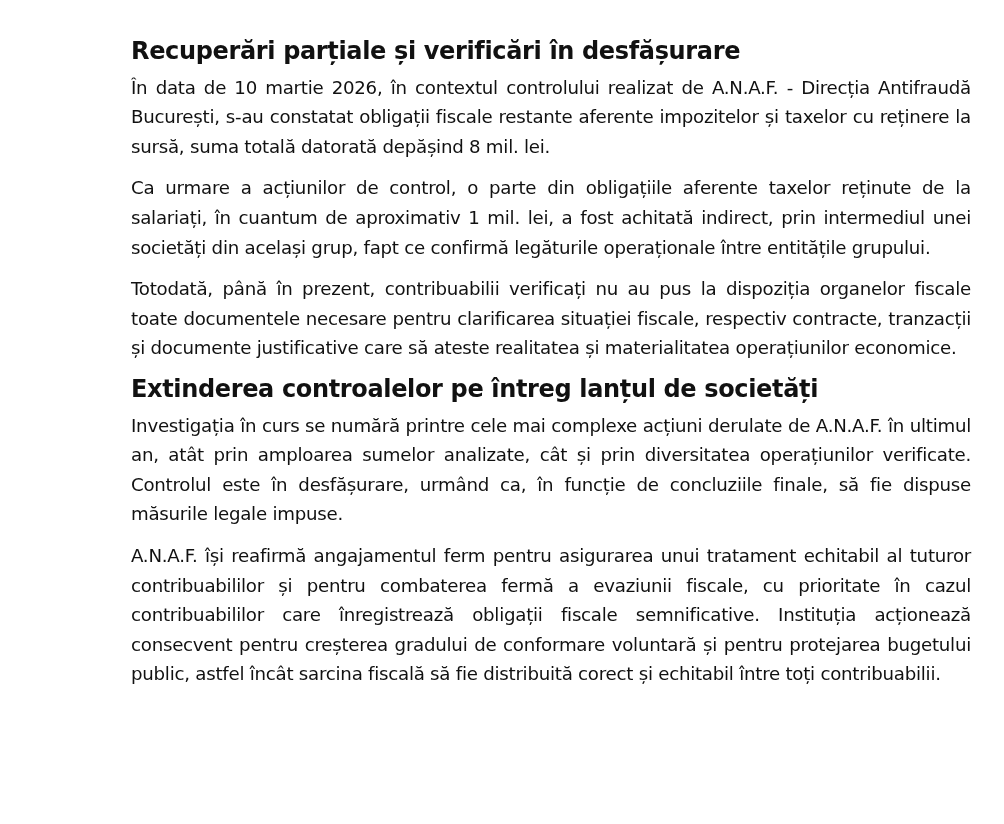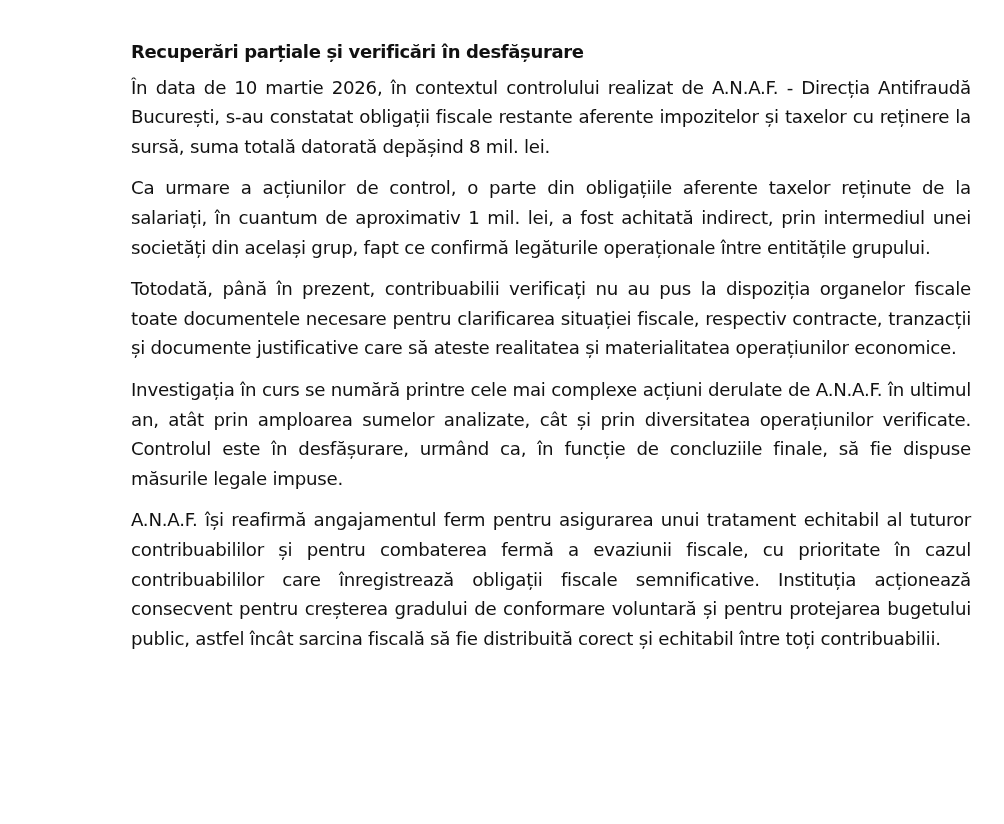--- a/index.html
+++ b/index.html
@@ -19,35 +19,36 @@
       top: 37px;
       width: 846px;
       color: #111111;
       font-family: "DejaVu Sans", sans-serif;
       font-size: 18.2px;
       line-height: 29.6px;
       letter-spacing: -0.25px;
     }
     .doc h2 {
       margin: 0 0 6px 0;
-      font-size: 18px;
+      font-size: 24px;
       font-weight: bold;
       line-height: 29.6px;
       letter-spacing: -0.35px;
     }
     .doc p {
       margin: 0 6px 12px 0;
       text-align: justify;
     }
     .doc p.last { margin-bottom: 0; }
   </style>
 </head>
 <body>
 
 <div class="doc">
   <h2>Recuperări parțiale și verificări în desfășurare</h2>
   <p>În data de 10 martie 2026, în contextul controlului realizat de A.N.A.F. - Direcția Antifraudă București, s-au constatat obligații fiscale restante aferente impozitelor și taxelor cu reținere la sursă, suma totală datorată depășind 8 mil. lei.</p>
   <p>Ca urmare a acțiunilor de control, o parte din obligațiile aferente taxelor reținute de la salariați, în cuantum de aproximativ 1 mil. lei, a fost achitată indirect, prin intermediul unei societăți din același grup, fapt ce confirmă legăturile operaționale între entitățile grupului.</p>
   <p>Totodată, până în prezent, contribuabilii verificați nu au pus la dispoziția organelor fiscale toate documentele necesare pentru clarificarea situației fiscale, respectiv contracte, tranzacții și documente justificative care să ateste realitatea și materialitatea operațiunilor economice.</p>
 
+  <h2>Extinderea controalelor pe întreg lanțul de societăți</h2>
   <p>Investigația în curs se numără printre cele mai complexe acțiuni derulate de A.N.A.F. în ultimul an, atât prin amploarea sumelor analizate, cât și prin diversitatea operațiunilor verificate. Controlul este în desfășurare, urmând ca, în funcție de concluziile finale, să fie dispuse măsurile legale impuse.</p>
   <p class="last">A.N.A.F. își reafirmă angajamentul ferm pentru asigurarea unui tratament echitabil al tuturor contribuabililor și pentru combaterea fermă a evaziunii fiscale, cu prioritate în cazul contribuabililor care înregistrează obligații fiscale semnificative. Instituția acționează consecvent pentru creșterea gradului de conformare voluntară și pentru protejarea bugetului public, astfel încât sarcina fiscală să fie distribuită corect și echitabil între toți contribuabilii.</p>
 </div>
 
 </body></html>

